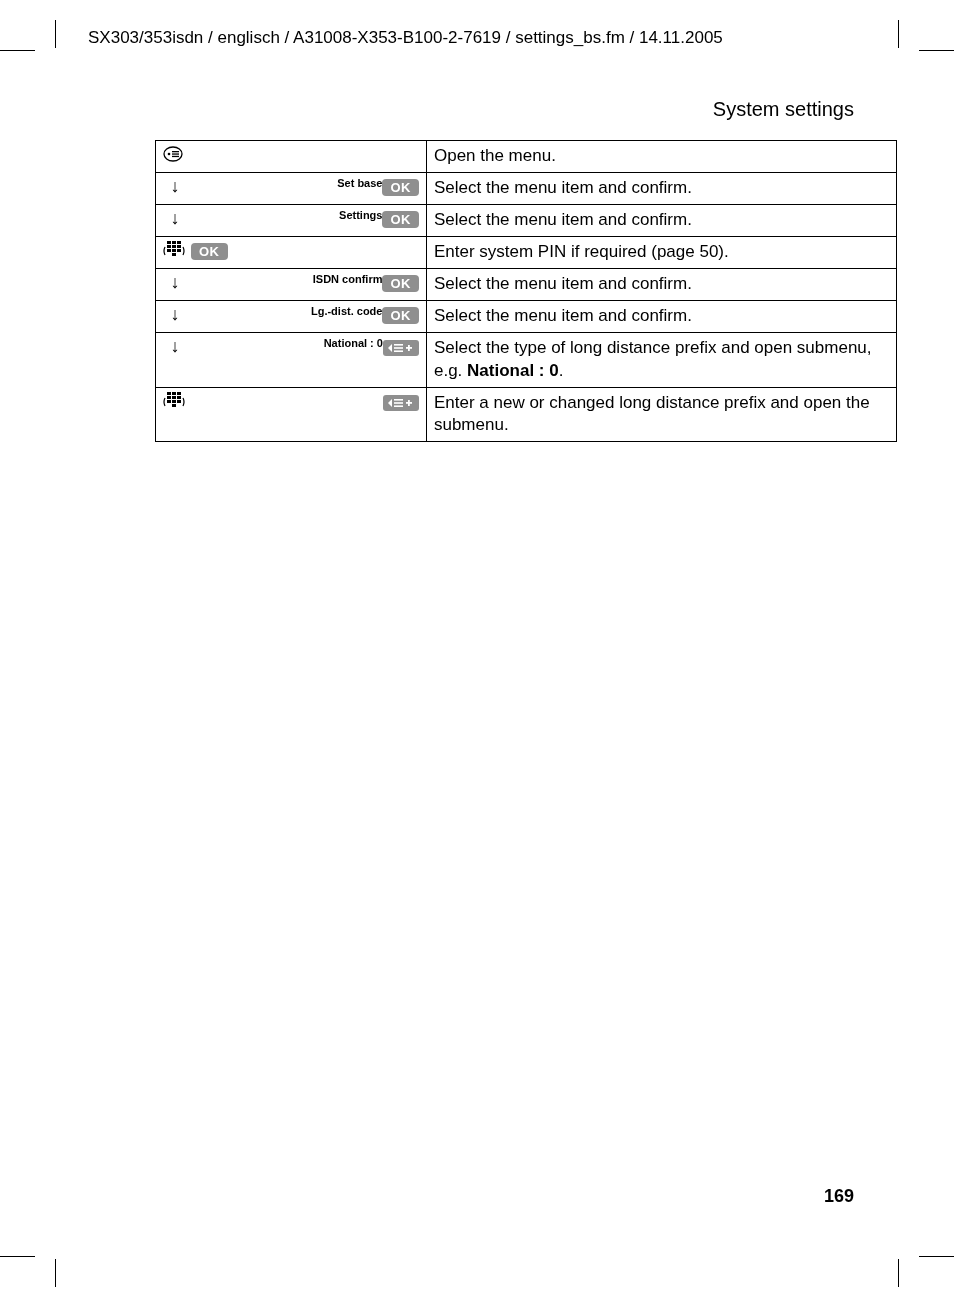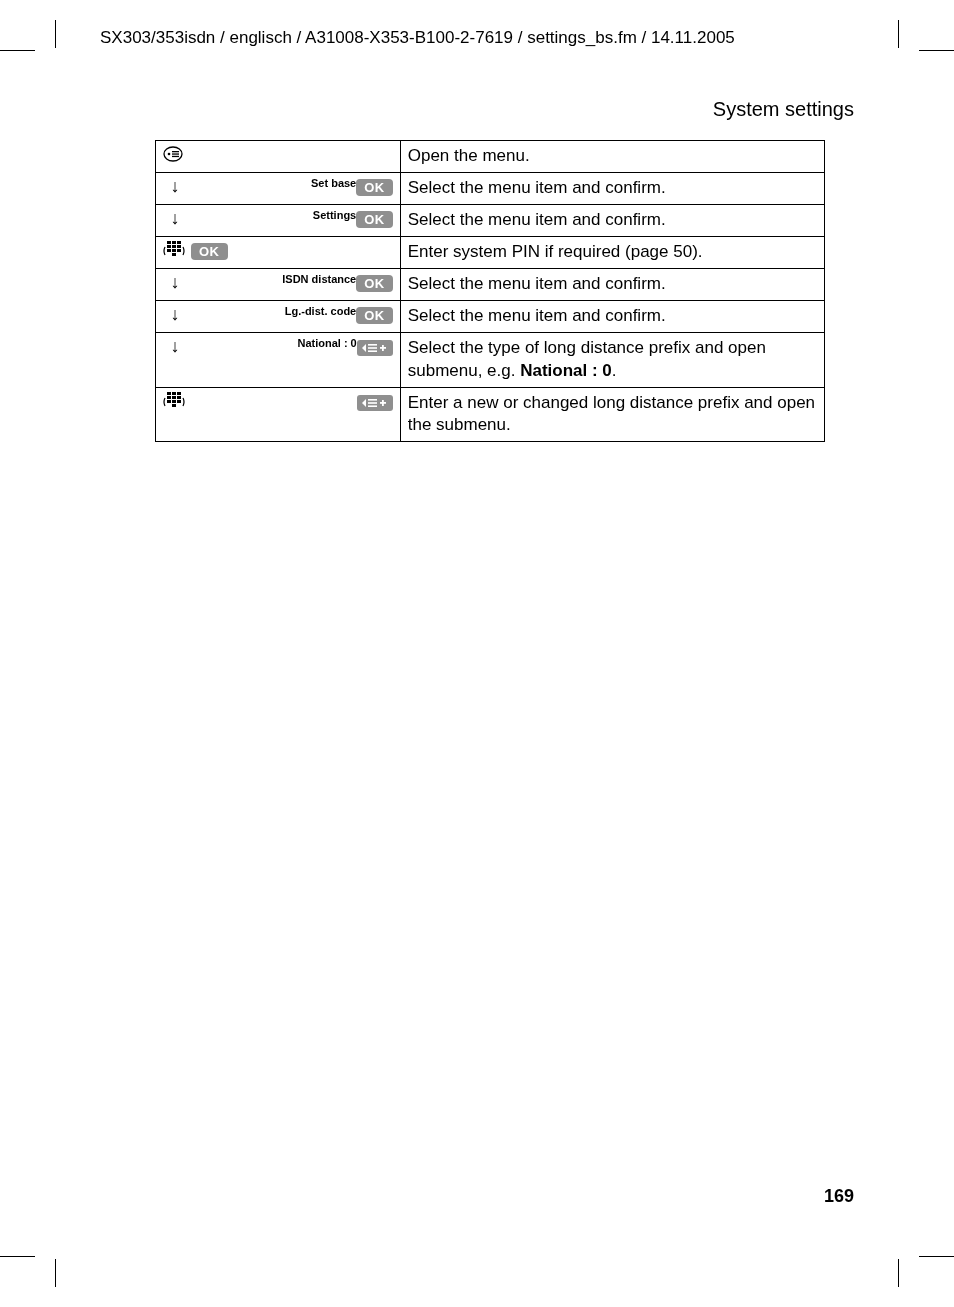--- a/index.html
+++ b/index.html
@@ -21,41 +21,40 @@
   .crop-bl-h { bottom: 50px; left: 0; width: 35px; height: 1px; }
   .crop-bl-v { bottom: 20px; left: 55px; width: 1px; height: 28px; }
   .crop-br-h { bottom: 50px; right: 0; width: 35px; height: 1px; }
   .crop-br-v { bottom: 20px; right: 55px; width: 1px; height: 28px; }
 
   .header-path {
     position: absolute;
     top: 28px;
     left: 88px;
     font-size: 17px;
-    margin-left: 12px;
   }
   .section-title {
     position: absolute;
     top: 98px;
     right: 100px;
     font-size: 20px;
     font-weight: normal;
   }
   .page-number {
     position: absolute;
     bottom: 100px;
     right: 100px;
     font-size: 18px;
     font-weight: bold;
   }
   table.proc {
     position: absolute;
     top: 140px;
     left: 155px;
-    width: 670px;
+    width: 742px;
     border-collapse: collapse;
     font-size: 17px;
   }
   table.proc td {
     border: 1px solid #000;
     padding: 4px 7px;
     vertical-align: top;
   }
   td.left-col {
     width: 245px;
@@ -185,21 +184,21 @@
                 </svg></span></span>
             <span style="padding-left: 4px;"><span class="ok-btn">OK</span></span>
           </div>
         </td>
         <td class="right-col">Enter system PIN if required (page 50).</td>
       </tr>
       <tr>
         <td class="left-col">
           <div class="left-inner">
             <span class="icon-slot"><span class="arrow-down">↓</span></span>
-            <span class="label-slot">ISDN distance</span>
+            <span class="label-slot">ISDN confirm</span>
             <span class="btn-slot"><span class="ok-btn">OK</span></span>
           </div>
         </td>
         <td class="right-col">Select the menu item and confirm.</td>
       </tr>
       <tr>
         <td class="left-col">
           <div class="left-inner">
             <span class="icon-slot"><span class="arrow-down">↓</span></span>
             <span class="label-slot">Lg.-dist. code</span>

